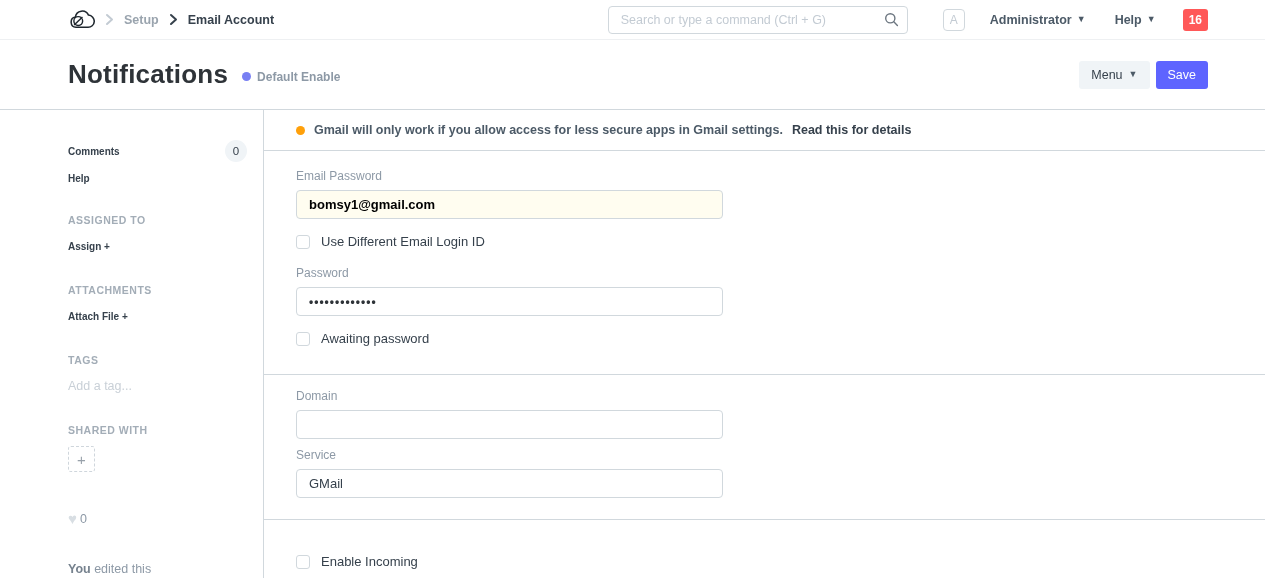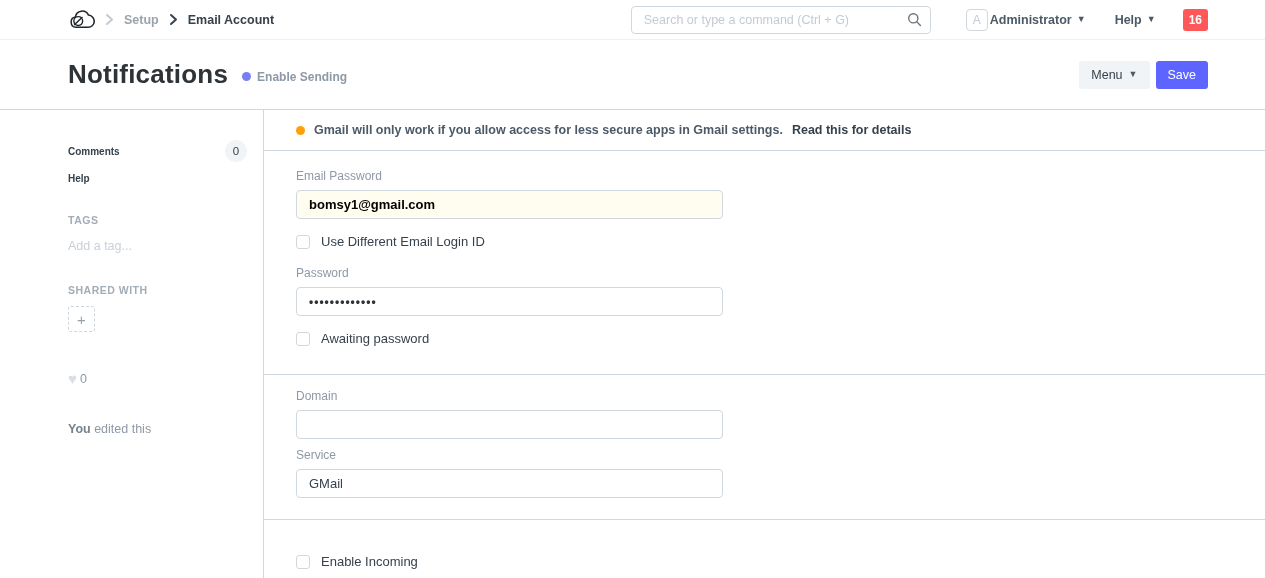--- a/index.html
+++ b/index.html
@@ -21,21 +21,21 @@
     font-family:"Liberation Sans", sans-serif; }
   .nav-search input::placeholder { color:#c3cbd3; }
   .search-glyph { position:absolute; right:9px; top:6px; }
   .nav-right { display:flex; align-items:center; margin-left:35px; }
   .avatar { width:22px; height:22px; border:1px solid #d1d8dd; border-radius:4px;
     display:flex; align-items:center; justify-content:center; font-size:12px;
     color:#c3cbd3; background:#fff; }
   .nav-link { font-size:12.5px; font-weight:bold; color:#4c5a67; cursor:pointer;
     display:flex; align-items:center; gap:5px; }
   .caret { font-size:9px; color:#4c5a67; line-height:1; }
-  .user-link { margin-left:2px; }
+  .user-link { margin-left:25px; }
   .help-link { margin-left:29px; }
   .notif-badge { margin-left:27px; min-width:24px; height:22px; background:#ff5858;
     color:#fff; font-size:12px; font-weight:bold; border-radius:3px;
     display:flex; align-items:center; justify-content:center; padding:0 6px; cursor:pointer; }
 
   
   .page-head { height:70px; display:flex; align-items:center;
     padding:0 57px 0 68px; border-bottom:1px solid #d1d8dd; background:#fff; }
   .page-title { font-size:26px; font-weight:bold; color:#2e3338; letter-spacing:0.2px; }
   .indicator { display:flex; align-items:center; gap:6px; margin-left:14px; margin-top:4px; }
@@ -143,21 +143,21 @@
       <span class="caret">▼</span>
     </span>
     <span class="notif-badge">16</span>
   </div>
 </header>
 
 <div class="page-head">
   <h1 class="page-title">Notifications</h1>
   <span class="indicator">
     <span class="indicator-dot" style="background:#787ff3;"></span>
-    <span class="indicator-label">Enable Sending</span>
+    <span class="indicator-label">Default Enable</span>
   </span>
   <div class="head-actions">
     <button class="btn btn-default">
       <span>Menu</span>
       <span class="caret">▼</span>
     </button>
     <button class="btn btn-primary" style="background:#5e64ff;">Save</button>
   </div>
 </div>
 
@@ -165,21 +165,29 @@
 
   <aside class="sidebar">
     <div class="side-row">
       <span class="side-link">Comments</span>
       <span class="count-badge">0</span>
     </div>
     <div class="side-row">
       <span class="side-link">Help</span>
     </div>
 
-
+    <div class="side-section">
+      <div class="side-heading">ASSIGNED TO</div>
+      <span class="side-link">Assign +</span>
+    </div>
+
+    <div class="side-section">
+      <div class="side-heading">ATTACHMENTS</div>
+      <span class="side-link">Attach File +</span>
+    </div>
 
     <div class="side-section">
       <div class="side-heading">TAGS</div>
       <input class="tag-input" type="text" placeholder="Add a tag..." style="">
     </div>
 
     <div class="side-section">
       <div class="side-heading">SHARED WITH</div>
       <div class="share-plus">+</div>
     </div>

